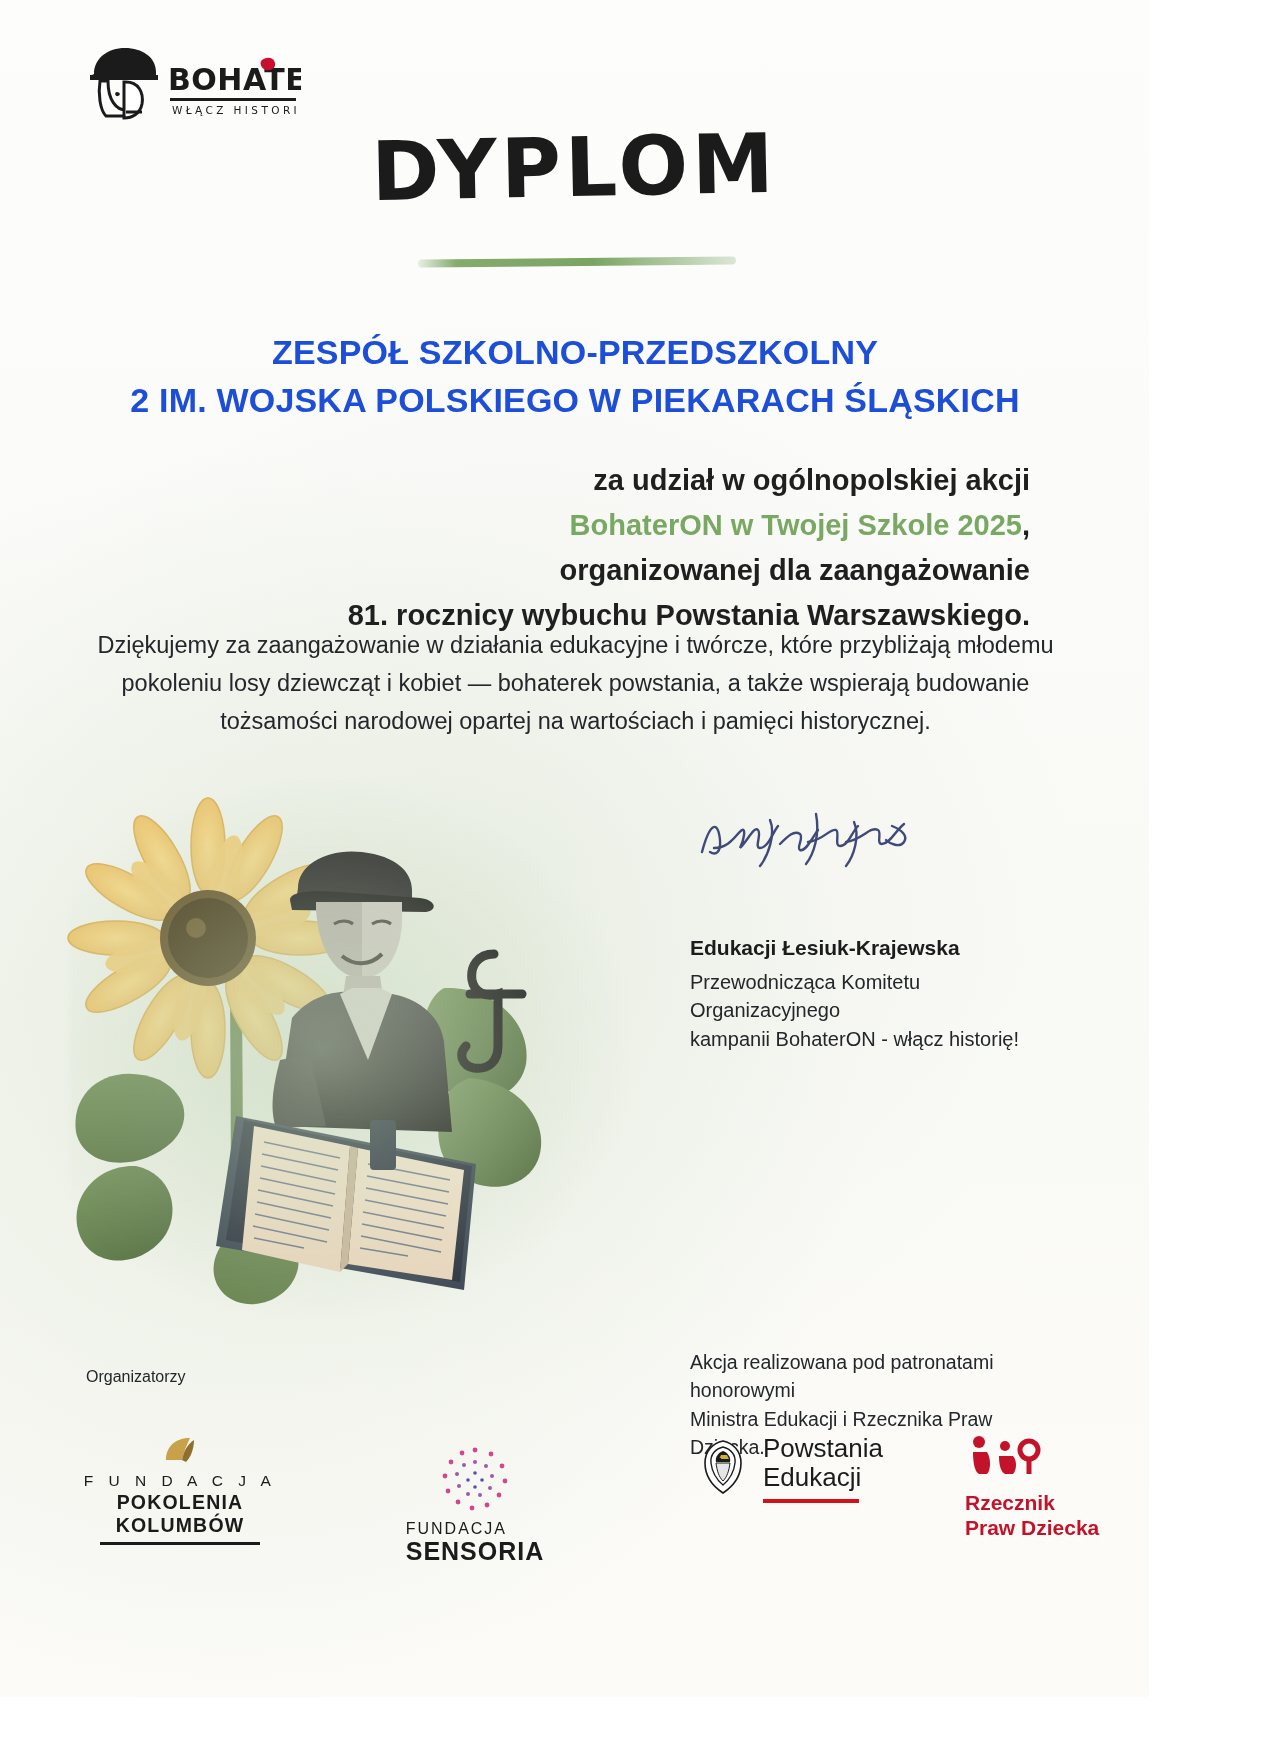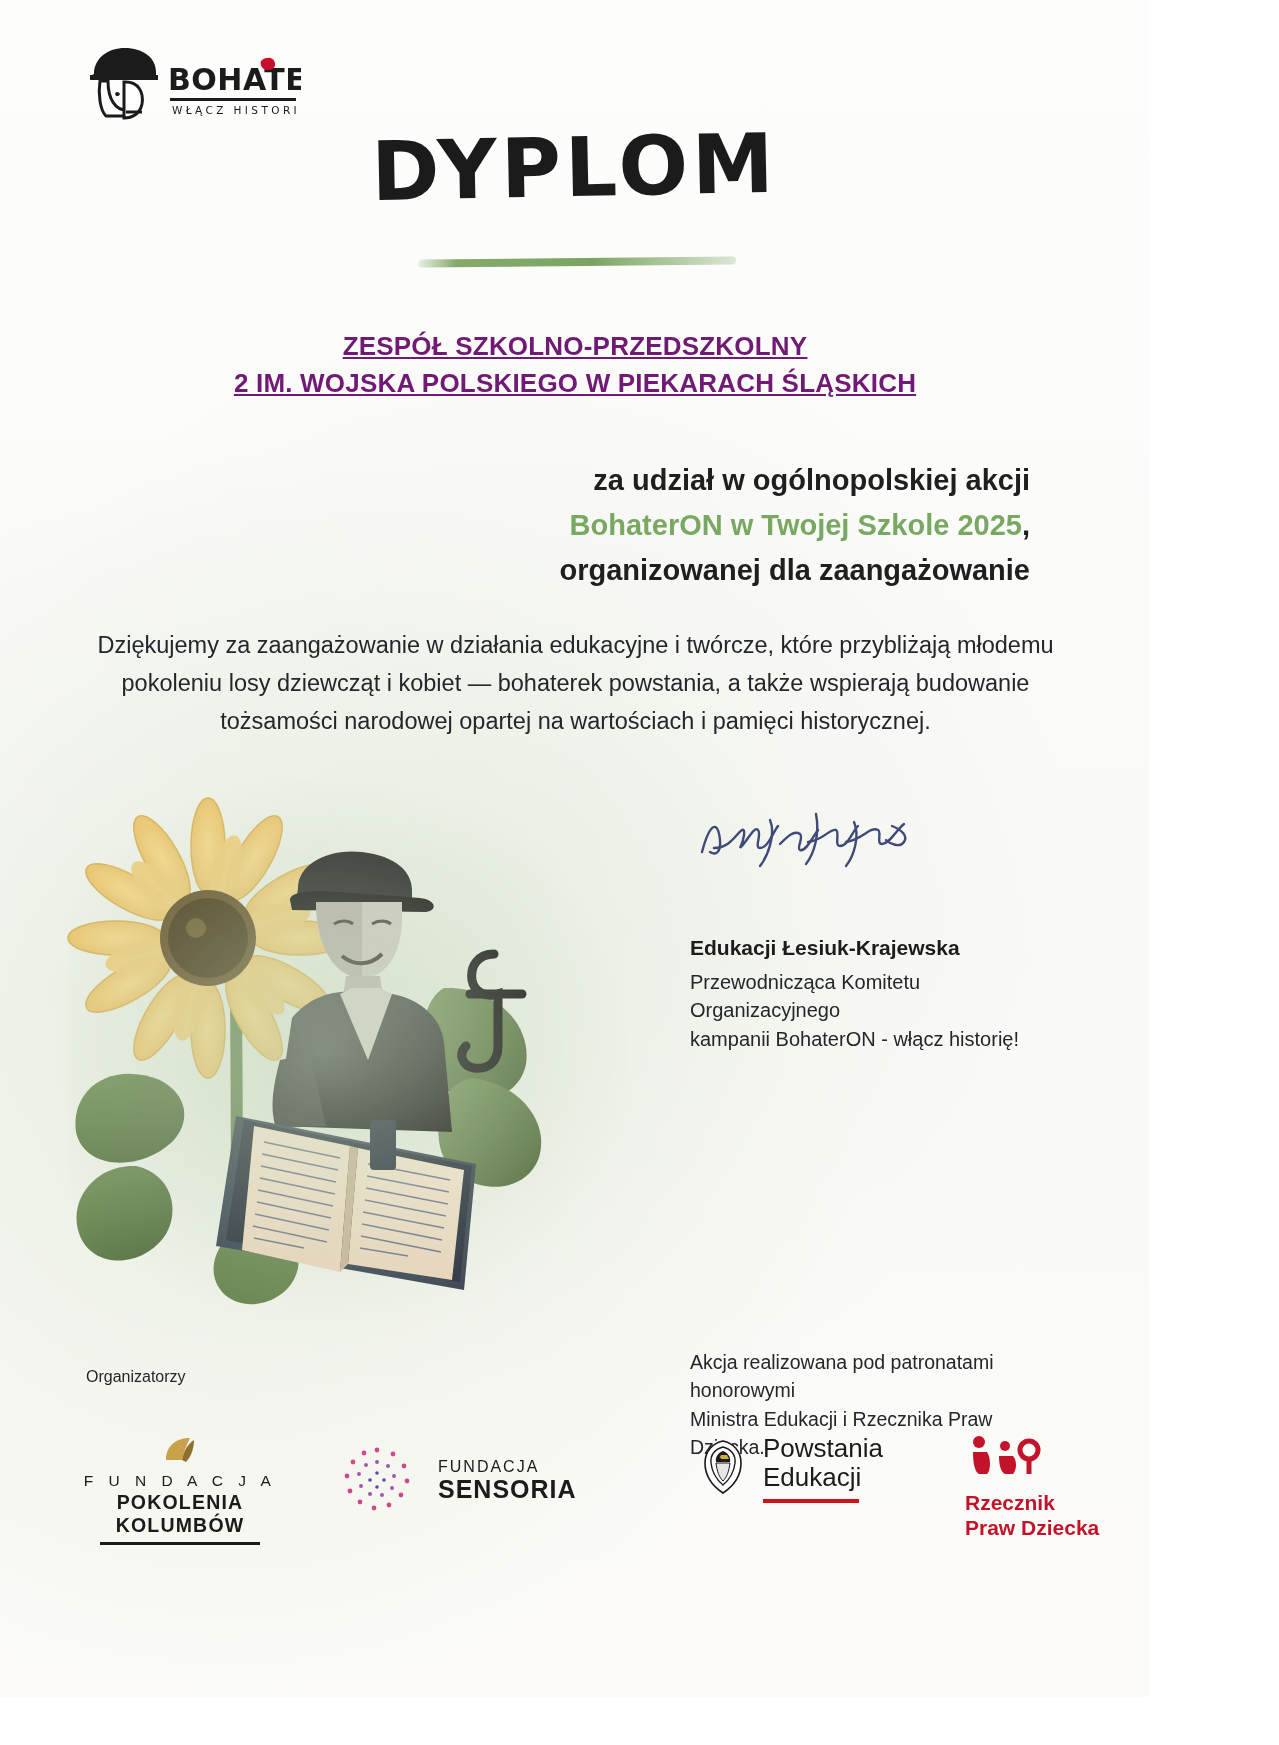--- a/index.html
+++ b/index.html
@@ -86,25 +86,24 @@
   }
 
   
   .recipient {
     position: absolute;
     left: 90px;
     top: 328px;
     width: 970px;
     text-align: center;
     font-weight: bold;
-    font-size: 26px;
+    font-size: 34px;
     line-height: 1.42;
     letter-spacing: 0.2px;
-    color: #701a75;
-    text-decoration: underline;
+    color: #1d4ed8;
   }
 
   
   .reason {
     position: absolute;
     left: 120px;
     top: 458px;
     width: 910px;
     text-align: right;
     font-weight: bold;
@@ -214,21 +213,21 @@
     font-weight: bold;
     color: #1b1b1b;
     margin-top: 1px;
   }
   .fpk .rule {
     width: 160px; height: 3px; background: #1b1b1b;
     margin: 5px auto 0 auto;
   }
 
   
-  .sens { left: 280px; top: 22px; width: 270px; display: flex; align-items: center; gap: 24px; }
+  .sens { left: 280px; top: 22px; width: 270px; display: flex; align-items: center; gap: 0; flex-direction: column; }
   .sens .txt { line-height: 1.1; }
   .sens .l1 { font-size: 16px; letter-spacing: 2px; color: #1b1b1b; }
   .sens .l2 { font-size: 25px; font-weight: bold; letter-spacing: 1px; color: #1b1b1b; }
 
   
   .medu { left: 635px; top: 14px; width: 230px; display: flex; align-items: center; gap: 12px; }
   .medu .txt { line-height: 1.12; }
   .medu .l1 { font-size: 26px; color: #1b1b1b; }
   .medu .l2 { font-size: 26px; color: #1b1b1b; }
   .medu .bar { width: 96px; height: 4px; background: #d1121a; margin-top: 7px; }
@@ -276,20 +275,21 @@
       <div>ZESPÓŁ SZKOLNO-PRZEDSZKOLNY</div>
       <div>2 IM. WOJSKA POLSKIEGO W PIEKARACH ŚLĄSKICH</div>
     </div>
 
     <div class="reason">
       <div>za udział w ogólnopolskiej akcji</div>
       <div>
         <span class="green">BohaterON w Twojej Szkole 2025</span><span>,</span>
       </div>
       <div>organizowanej dla zaangażowanie</div>
+      <div>81. rocznicy wybuchu Powstania Warszawskiego.</div>
     </div>
 
     <div class="thanks">Dziękujemy za zaangażowanie w działania edukacyjne i twórcze, które przybliżają młodemu pokoleniu losy dziewcząt i kobiet — bohaterek powstania, a także wspierają budowanie tożsamości narodowej opartej na wartościach i pamięci historycznej.</div>
 
     <div class="illustration">
       <div class="illo-glow"></div>
       <svg width="610" height="580" viewBox="0 0 610 580" xmlns="http://www.w3.org/2000/svg" aria-hidden="true">
         <defs>
           <radialGradient id="petalG" cx="50%" cy="50%" r="60%">
             <stop offset="0%" stop-color="#f3d98f"></stop>

